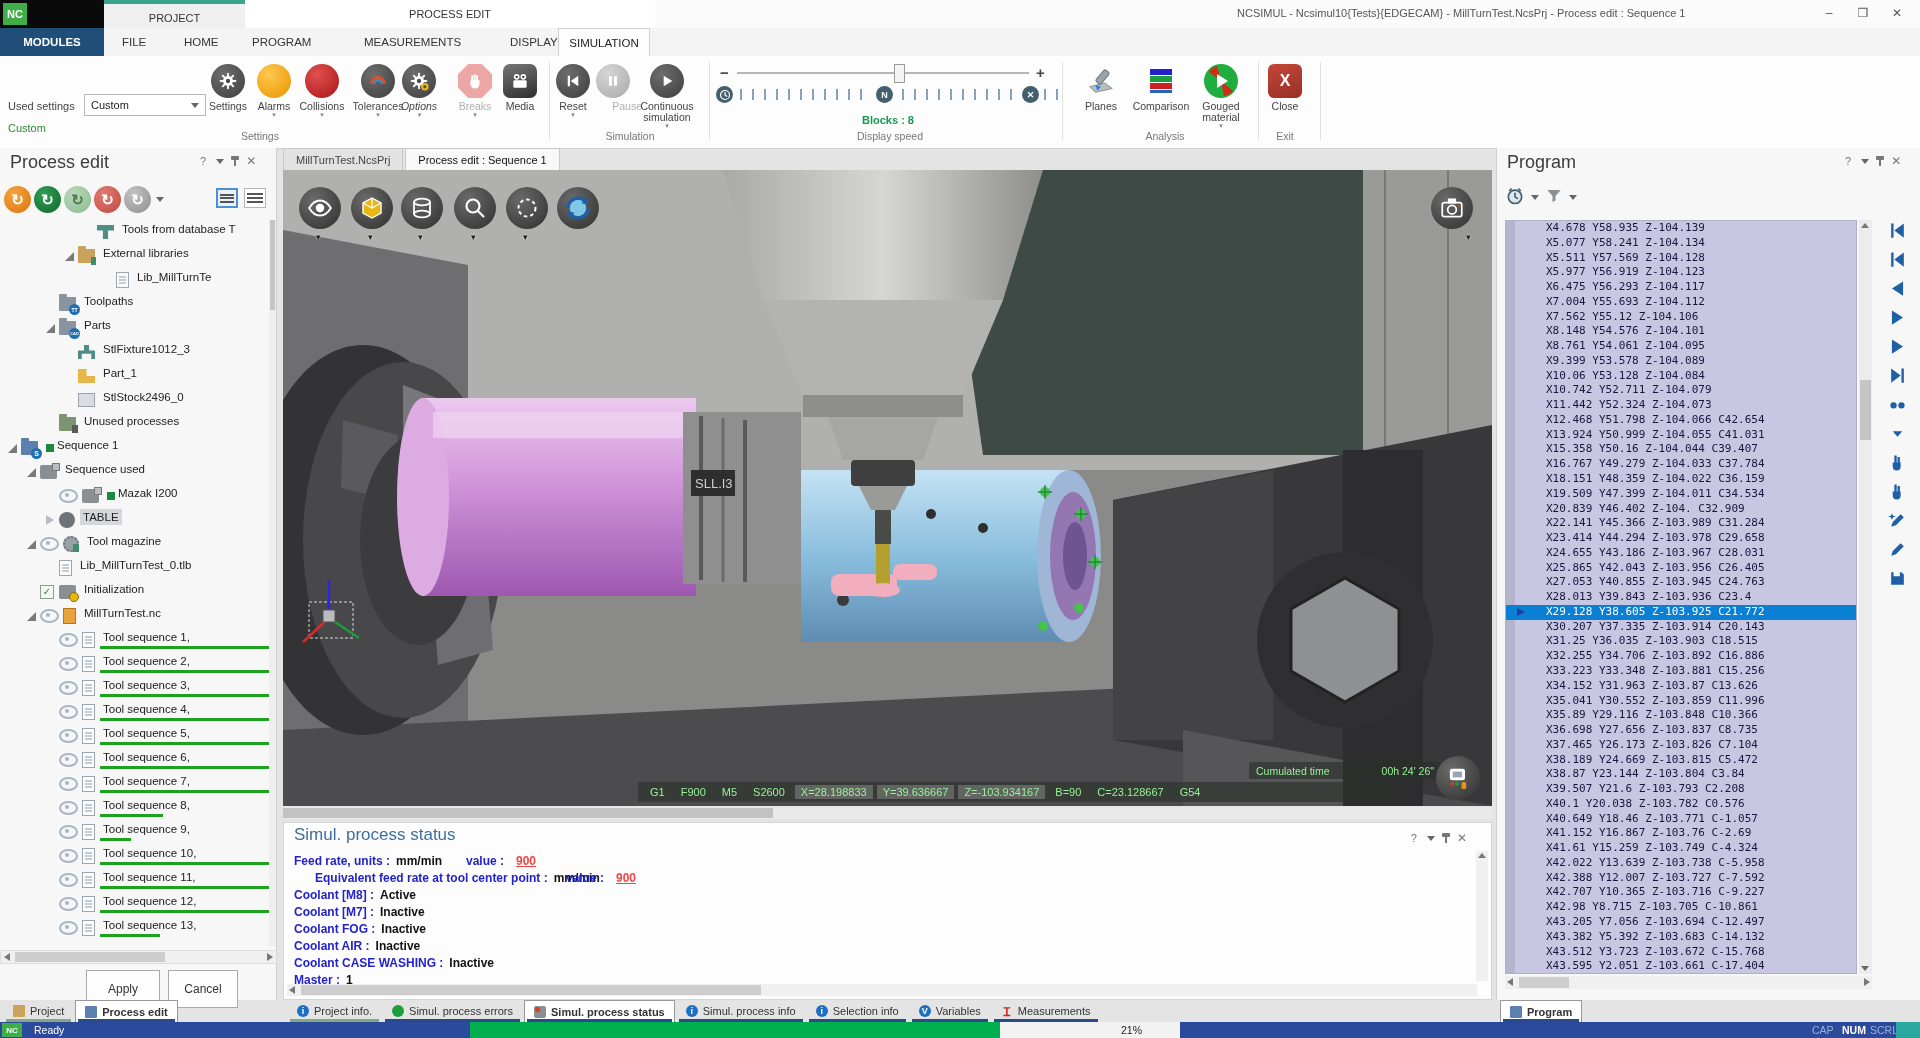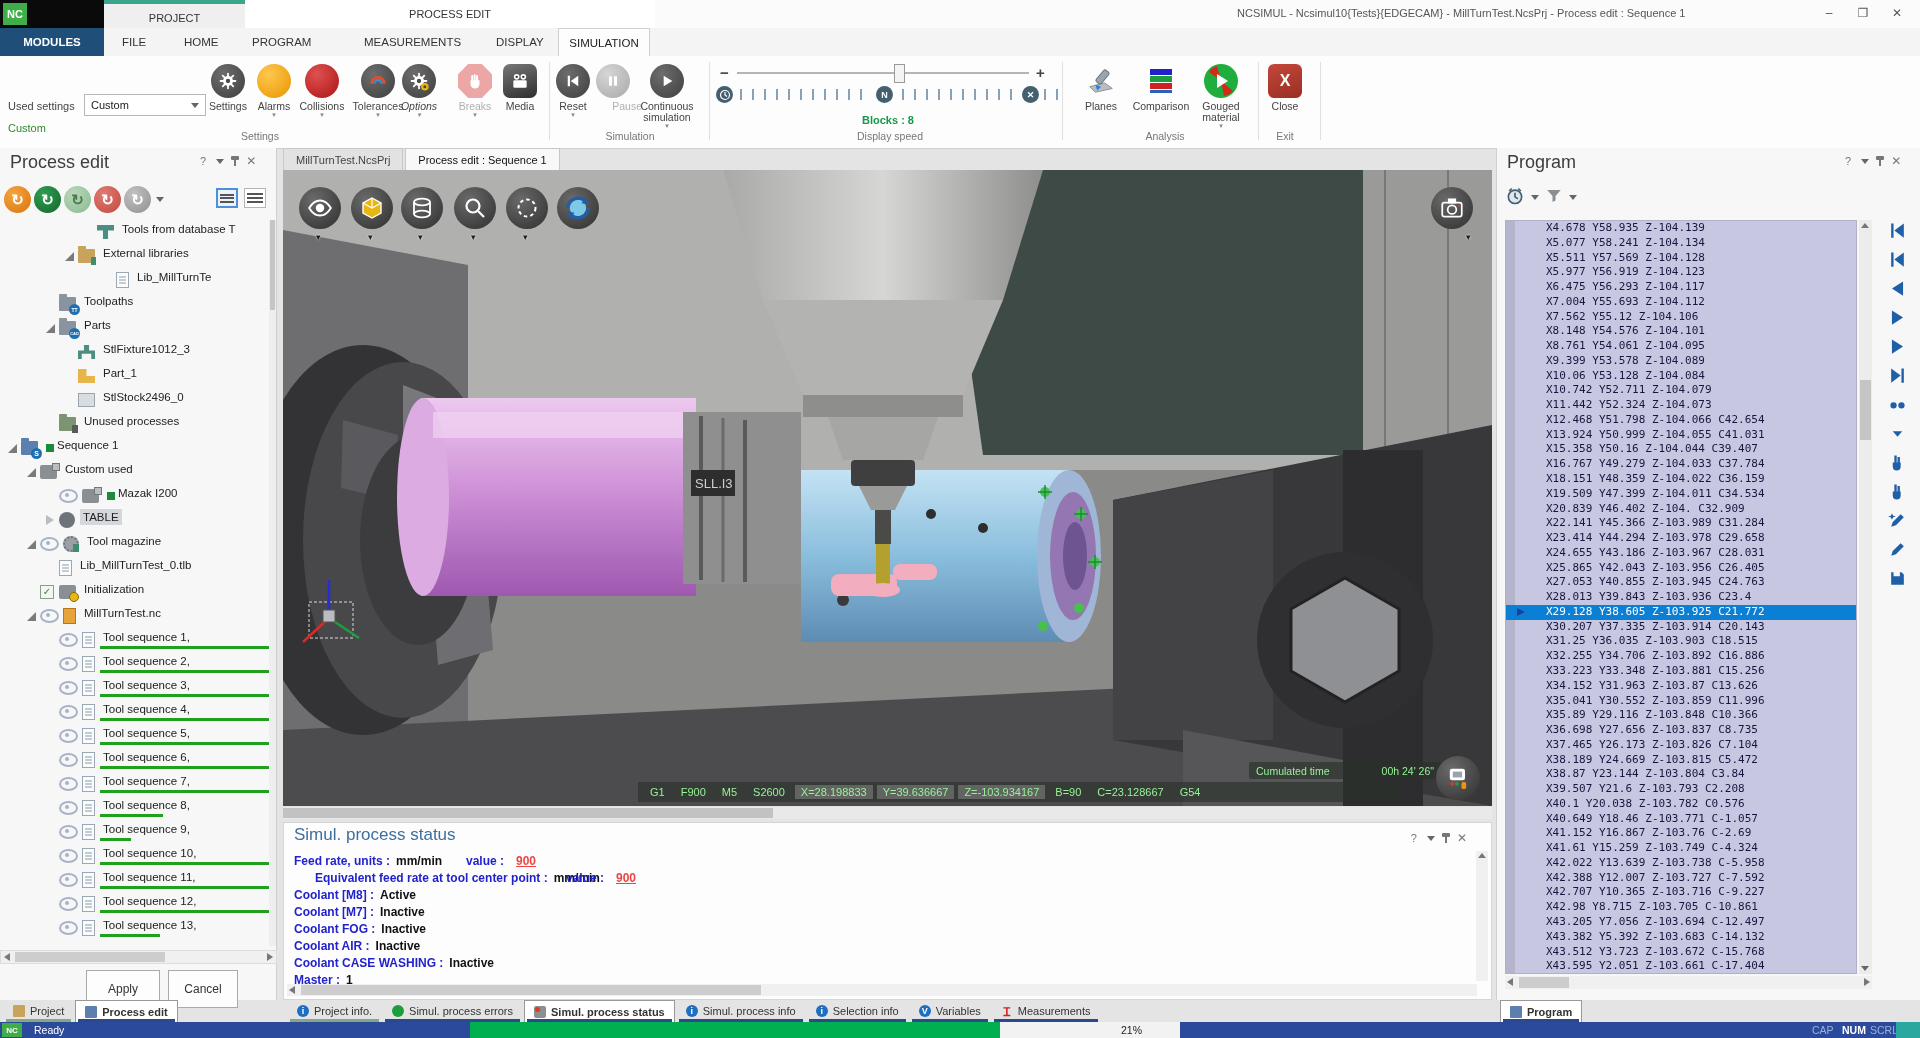--- a/index.html
+++ b/index.html
@@ -208,21 +208,21 @@
   </div>
   <div class="help-fab">?</div>
   <div class="help-dd arr-d" style="position:absolute;left:1908px;top:44px;"></div>
 
   <div class="tabrow">
     <div class="rtab modules" style="left:0;width:104px;">MODULES</div>
     <div class="rtab" style="left:108px;">FILE</div>
     <div class="rtab" style="left:170px;">HOME</div>
     <div class="rtab" style="left:238px;">PROGRAM</div>
     <div class="rtab" style="left:350px;">MEASUREMENTS</div>
-    <div class="rtab" style="left:482px;">DISPLAY</div>
+    <div class="rtab" style="left:496px;">DISPLAY</div>
     <div class="rtab active" style="left:558px;width:92px;">SIMULATION</div>
   </div>
 
   <div class="ribbon">
 
     <div class="used-label">Used settings</div>
     <div class="used-select">
       <span>Custom</span>
       <span class="arr-d"></span>
     </div>
@@ -511,21 +511,21 @@
           <div class="sp" style="width: 8px;"></div>
           <div class="exp-o"></div>
           <div class="ti fold f-seq"></div>
           <div class="gsq"></div>
           <div class="tlabelwrap"><span class="tlabel">Sequence 1</span></div>
         </div>
         <div class="trow">
           <div class="sp" style="width: 27px;"></div>
           <div class="exp-o"></div>
           <div class="ti machine"></div>
-          <div class="tlabelwrap"><span class="tlabel">Custom used</span></div>
+          <div class="tlabelwrap"><span class="tlabel">Sequence used</span></div>
         </div>
         <div class="trow">
           <div class="sp" style="width: 46px;"></div>
           <div class="exp-n"></div>
           <div class="i-eye"></div>
           <div class="ti machine"></div>
           <div class="gsq"></div>
           <div class="tlabelwrap"><span class="tlabel">Mazak I200</span></div>
         </div>
         <div class="trow">

